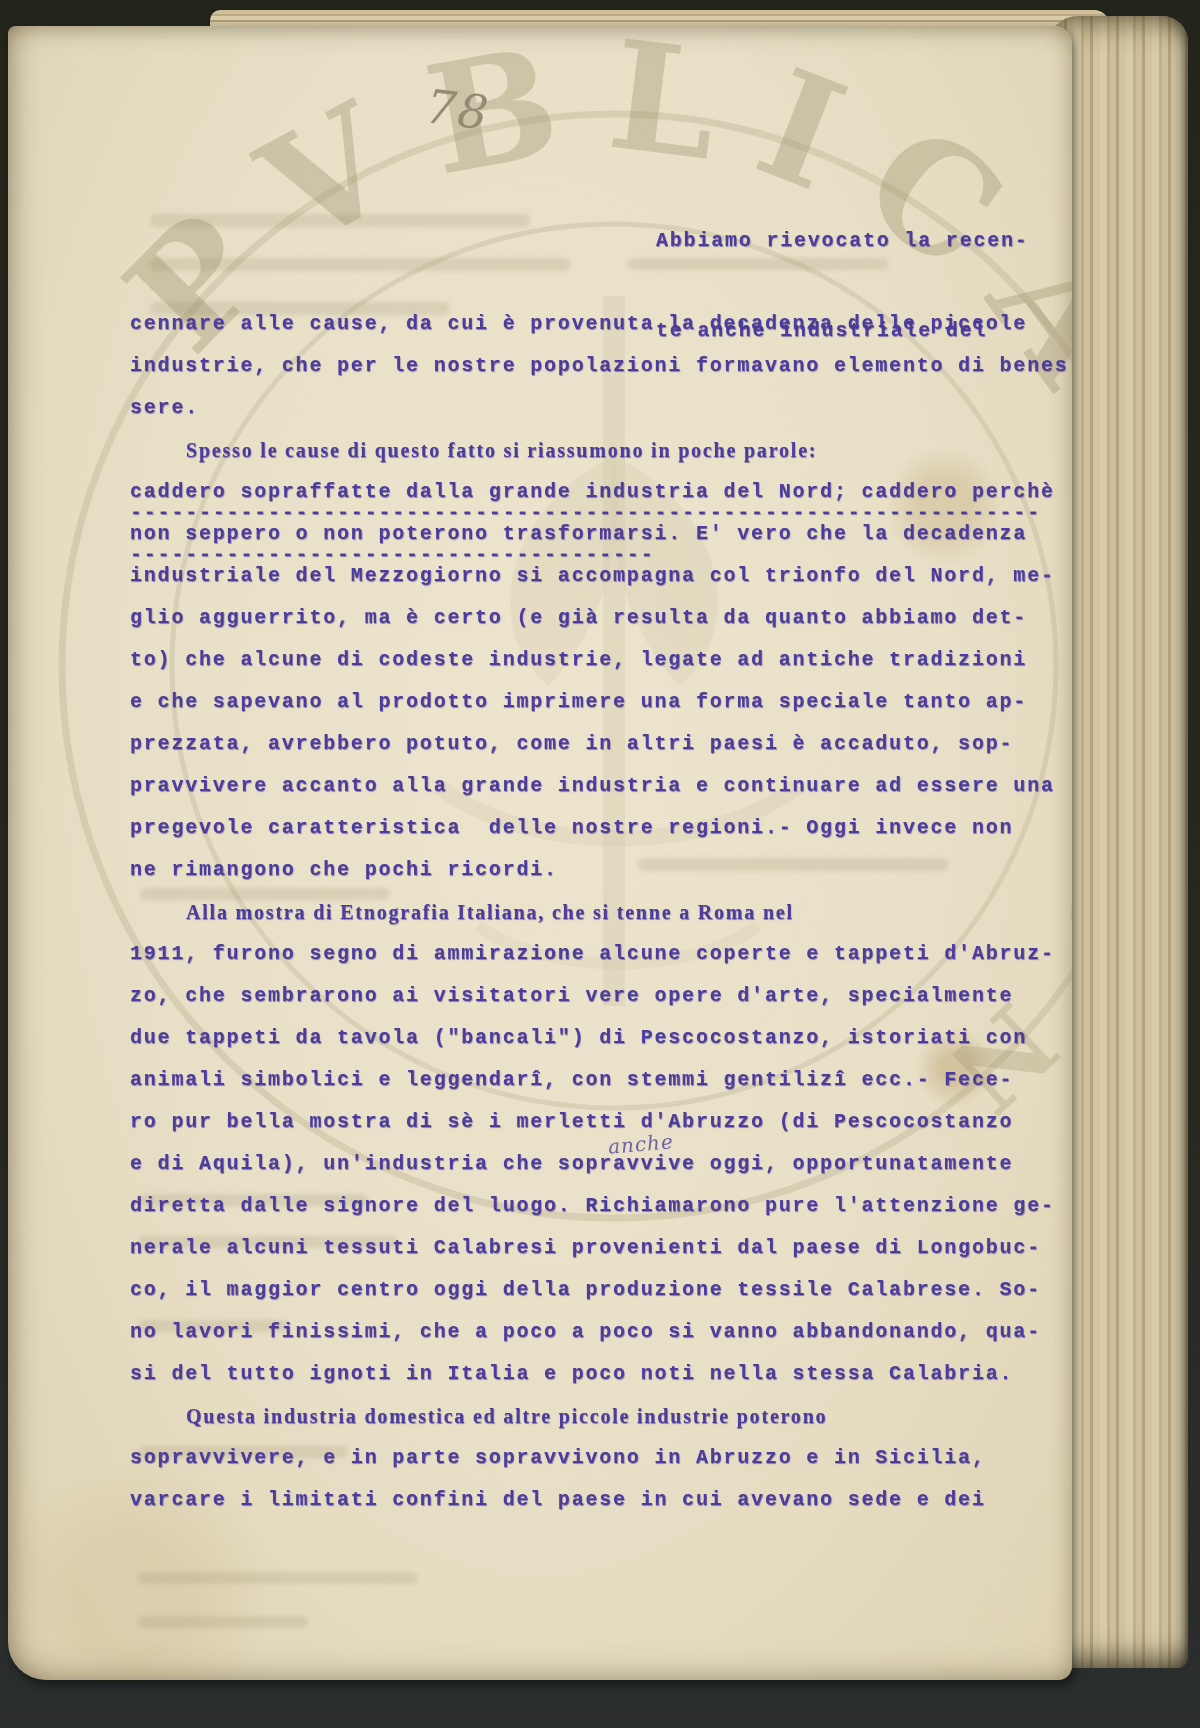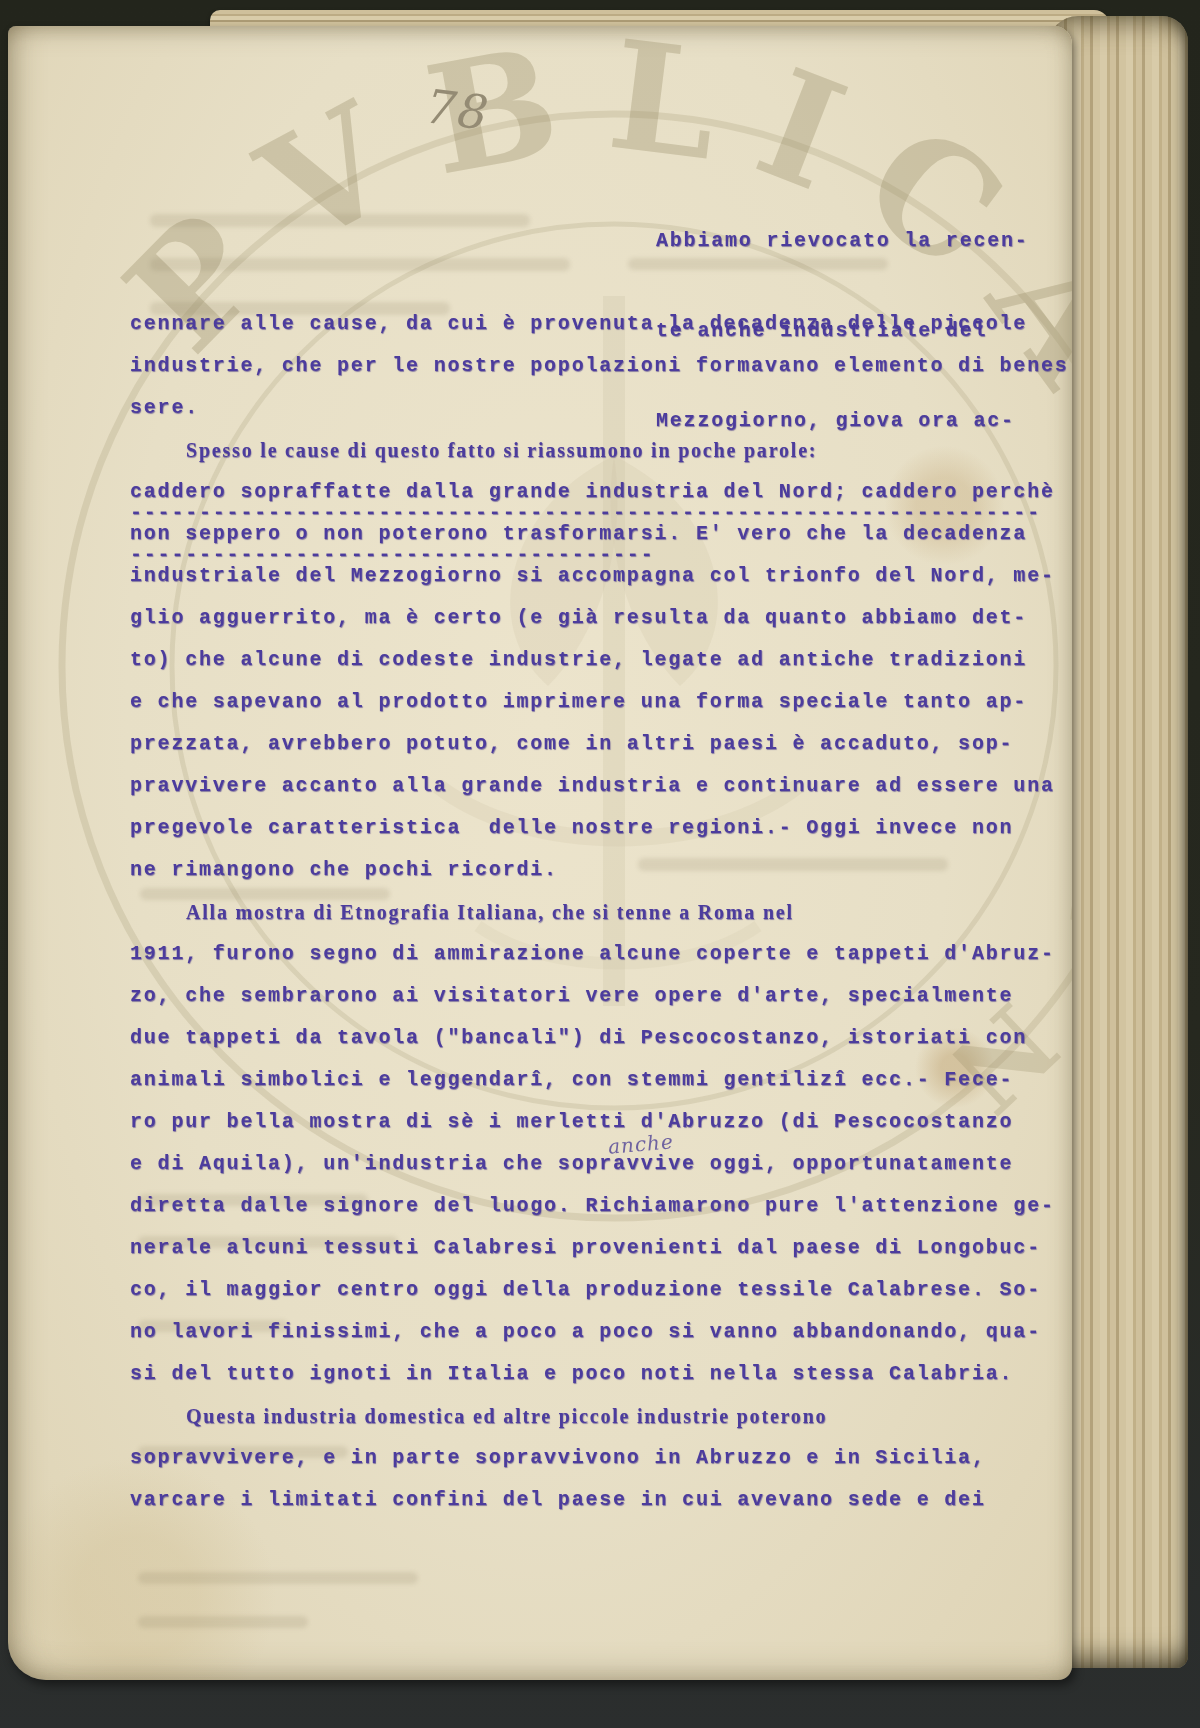--- a/index.html
+++ b/index.html
@@ -106,18 +106,17 @@
   <div class="ghost" style="left:130px;top:1420px;width:210px;height:12px;"></div>
   <div class="ghost" style="left:130px;top:1546px;width:280px;height:12px;"></div>
   <div class="ghost" style="left:130px;top:1590px;width:170px;height:12px;"></div>
 
   <div class="page-num">78</div>
 
 
   <div class="header-right typed">
     <div class="hline">Abbiamo rievocato la recen-</div>
     <div class="hline">te anche industriale del</div>
-    <div class="hline">Mezzogiorno, giova ora ac-</div>
   </div>
 
   <div class="body-block typed"><div class="tline"><span>cennare alle cause, da cui è provenuta la decadenza delle piccole</span></div><div class="tline"><span>industrie, che per le nostre popolazioni formavano elemento di benes</span></div><div class="tline"><span>sere.</span></div><div class="tline indent"><span>Spesso le cause di questo fatto si riassumono in poche parole:</span></div><div class="tline"><span>caddero sopraffatte dalla grande industria del Nord; caddero perchè</span><span class="underline-dashes">------------------------------------------------------------------</span></div><div class="tline"><span>non seppero o non poterono trasformarsi. E' vero che la decadenza</span><span class="underline-dashes">--------------------------------------</span></div><div class="tline"><span>industriale del Mezzogiorno si accompagna col trionfo del Nord, me-</span></div><div class="tline"><span>glio agguerrito, ma è certo (e già resulta da quanto abbiamo det-</span></div><div class="tline"><span>to) che alcune di codeste industrie, legate ad antiche tradizioni</span></div><div class="tline"><span>e che sapevano al prodotto imprimere una forma speciale tanto ap-</span></div><div class="tline"><span>prezzata, avrebbero potuto, come in altri paesi è accaduto, sop-</span></div><div class="tline"><span>pravvivere accanto alla grande industria e continuare ad essere una</span></div><div class="tline"><span>pregevole caratteristica  delle nostre regioni.- Oggi invece non</span></div><div class="tline"><span>ne rimangono che pochi ricordi.</span></div><div class="tline indent"><span>Alla mostra di Etnografia Italiana, che si tenne a Roma nel</span></div><div class="tline"><span>1911, furono segno di ammirazione alcune coperte e tappeti d'Abruz-</span></div><div class="tline"><span>zo, che sembrarono ai visitatori vere opere d'arte, specialmente</span></div><div class="tline"><span>due tappeti da tavola ("bancali") di Pescocostanzo, istoriati con</span></div><div class="tline"><span>animali simbolici e leggendarî, con stemmi gentilizî ecc.- Fece-</span></div><div class="tline"><span>ro pur bella mostra di sè i merletti d'Abruzzo (di Pescocostanzo</span></div><div class="tline"><span>e di Aquila), un'industria che sopravvive oggi, opportunatamente</span><span class="hand-insert">anche</span></div><div class="tline"><span>diretta dalle signore del luogo. Richiamarono pure l'attenzione ge-</span></div><div class="tline"><span>nerale alcuni tessuti Calabresi provenienti dal paese di Longobuc-</span></div><div class="tline"><span>co, il maggior centro oggi della produzione tessile Calabrese. So-</span></div><div class="tline"><span>no lavori finissimi, che a poco a poco si vanno abbandonando, qua-</span></div><div class="tline"><span>si del tutto ignoti in Italia e poco noti nella stessa Calabria.</span></div><div class="tline indent"><span>Questa industria domestica ed altre piccole industrie poterono</span></div><div class="tline"><span>sopravvivere, e in parte sopravvivono in Abruzzo e in Sicilia,</span></div><div class="tline"><span>varcare i limitati confini del paese in cui avevano sede e dei</span></div></div>
 
 </div>
 
 </body></html>

